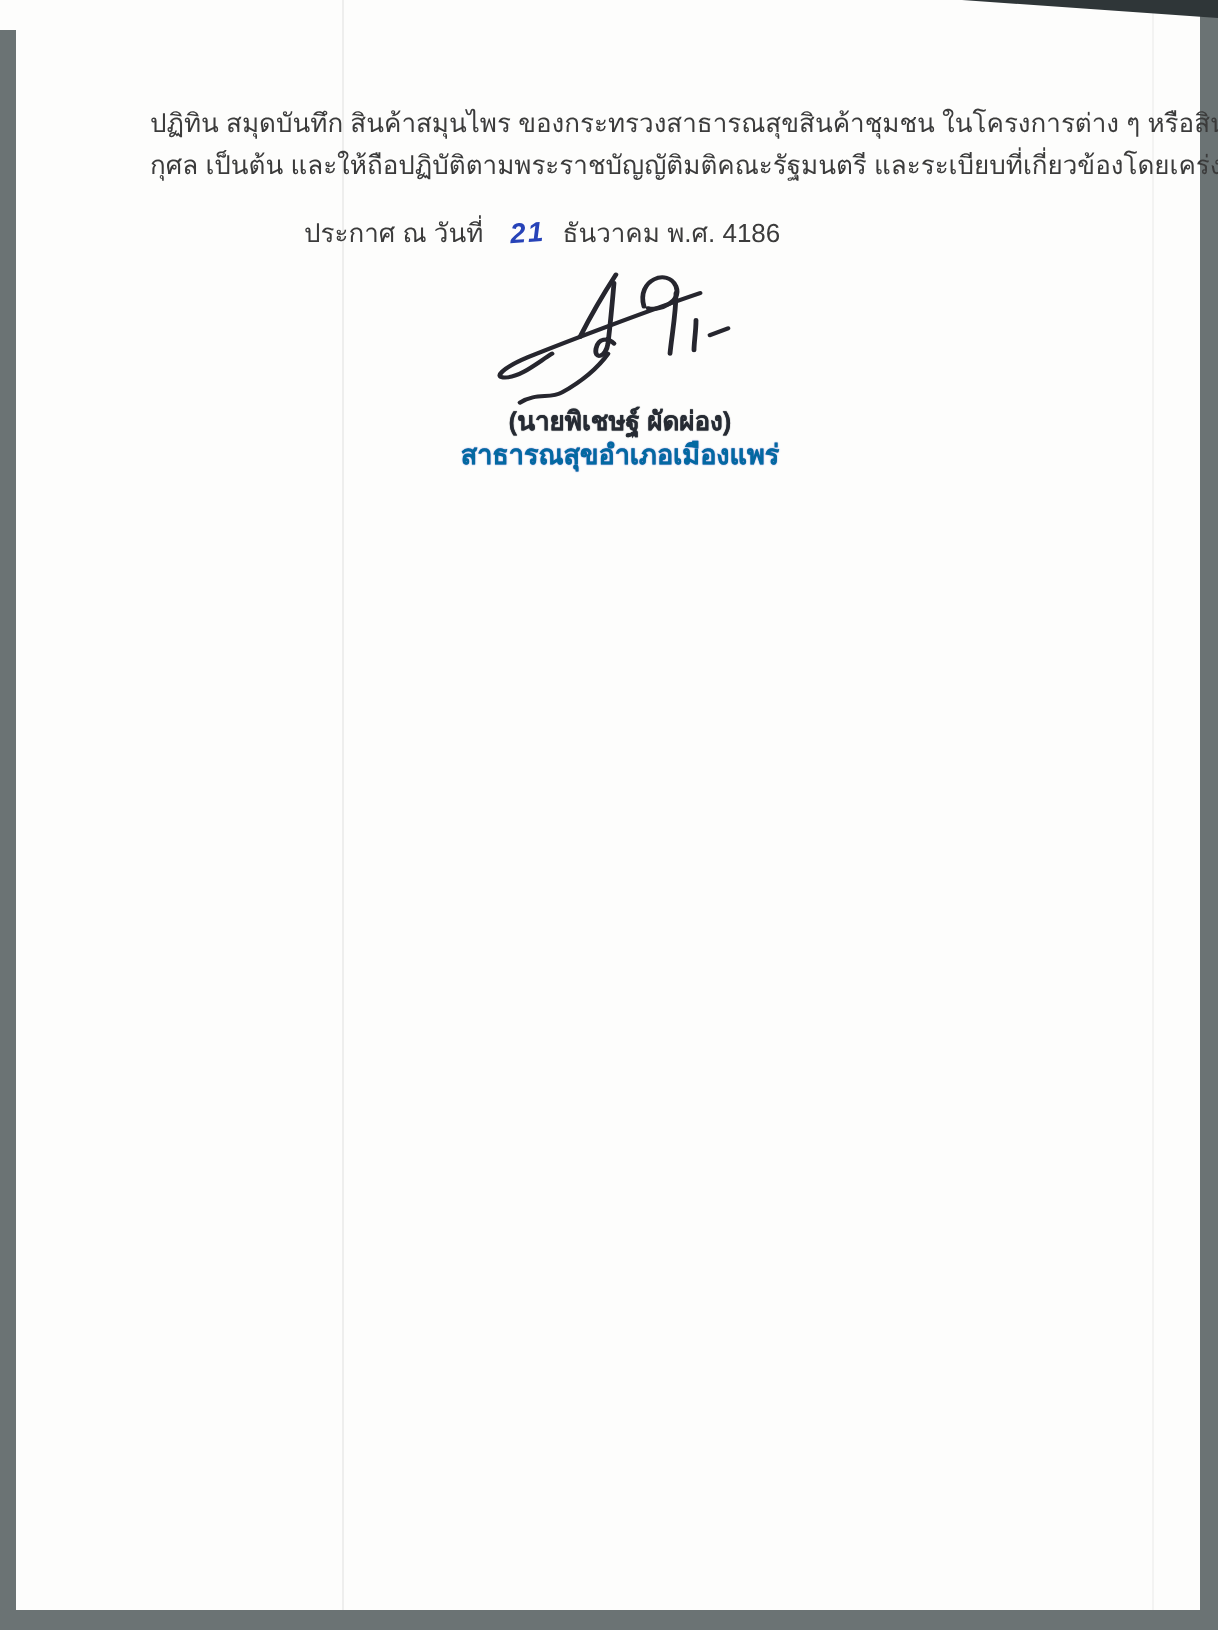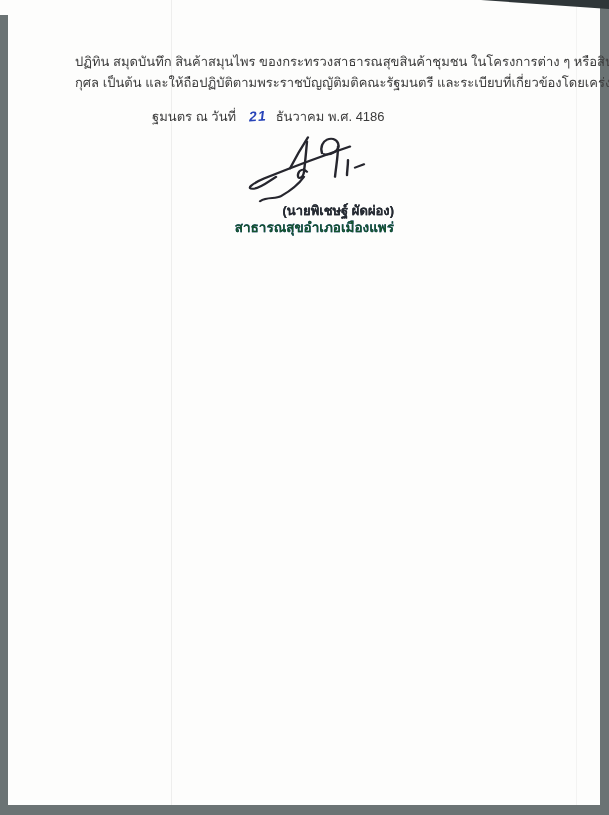--- a/index.html
+++ b/index.html
@@ -76,32 +76,32 @@
     stroke-width: 2.4;
     stroke-linecap: round;
     stroke-linejoin: round;
   }
 
   
   .signer {
     position: absolute;
     left: 226px; top: 202px;
     width: 168px;
-    text-align: right;
+    text-align: center;
   }
   .signer-name {
     color: #262b33;
     font-weight: 700;
     font-size: 13px;
     line-height: 17px;
     white-space: nowrap;
     text-shadow: 0 0 0.5px #262b33;
   }
   .signer-title {
-    color: #14532d;
+    color: #0369a1;
     font-weight: 700;
     font-size: 13.5px;
     line-height: 17px;
     white-space: nowrap;
     text-shadow: 0 0 0.6px #3b54c0;
   }
 </style>
 </head>
 <body>
 
@@ -114,21 +114,21 @@
   <div class="edge edge-right"></div>
   <div class="edge edge-bottom"></div>
   <div class="corner-wedge"></div>
 
   <div class="paragraph">
     <div class="para-line">ปฏิทิน สมุดบันทึก สินค้าสมุนไพร ของกระทรวงสาธารณสุขสินค้าชุมชน ในโครงการต่าง ๆ หรือสินค้าเพื่อการ</div>
     <div class="para-line">กุศล เป็นต้น และให้ถือปฏิบัติตามพระราชบัญญัติมติคณะรัฐมนตรี และระเบียบที่เกี่ยวข้องโดยเคร่งครัด</div>
   </div>
 
   <div class="date-line">
-    <span>ฐมนตร ณ วันที่</span><span class="handwritten-day">21</span><span>ธันวาคม  พ.ศ. 4186</span>
+    <span>ประกาศ ณ วันที่</span><span class="handwritten-day">21</span><span>ธันวาคม  พ.ศ. 4186</span>
   </div>
 
   <svg class="signature" viewBox="0 0 150 95" preserveAspectRatio="none" aria-hidden="true">
     <path d="M120,22 C95,32 55,50 34,60 C22,66 15,73 24,72 C31,71 38,64 46,58"></path>
     <path d="M60,48 C66,34 72,22 78,11"></path>
     <path d="M77,16 C76,30 75,42 74,52 C73,60 67,62 68,55 C69,49 74,48 77,52"></path>
     <path d="M92,30 C88,14 104,7 108,18 C111,27 100,33 94,31"></path>
     <path d="M108,22 C108,34 106,46 105,58"></path>
     <path d="M118,38 C118,45 117,51 117,56"></path>
     <path d="M30,87 C38,81 45,85 51,81 C60,75 68,68 74,58"></path>

